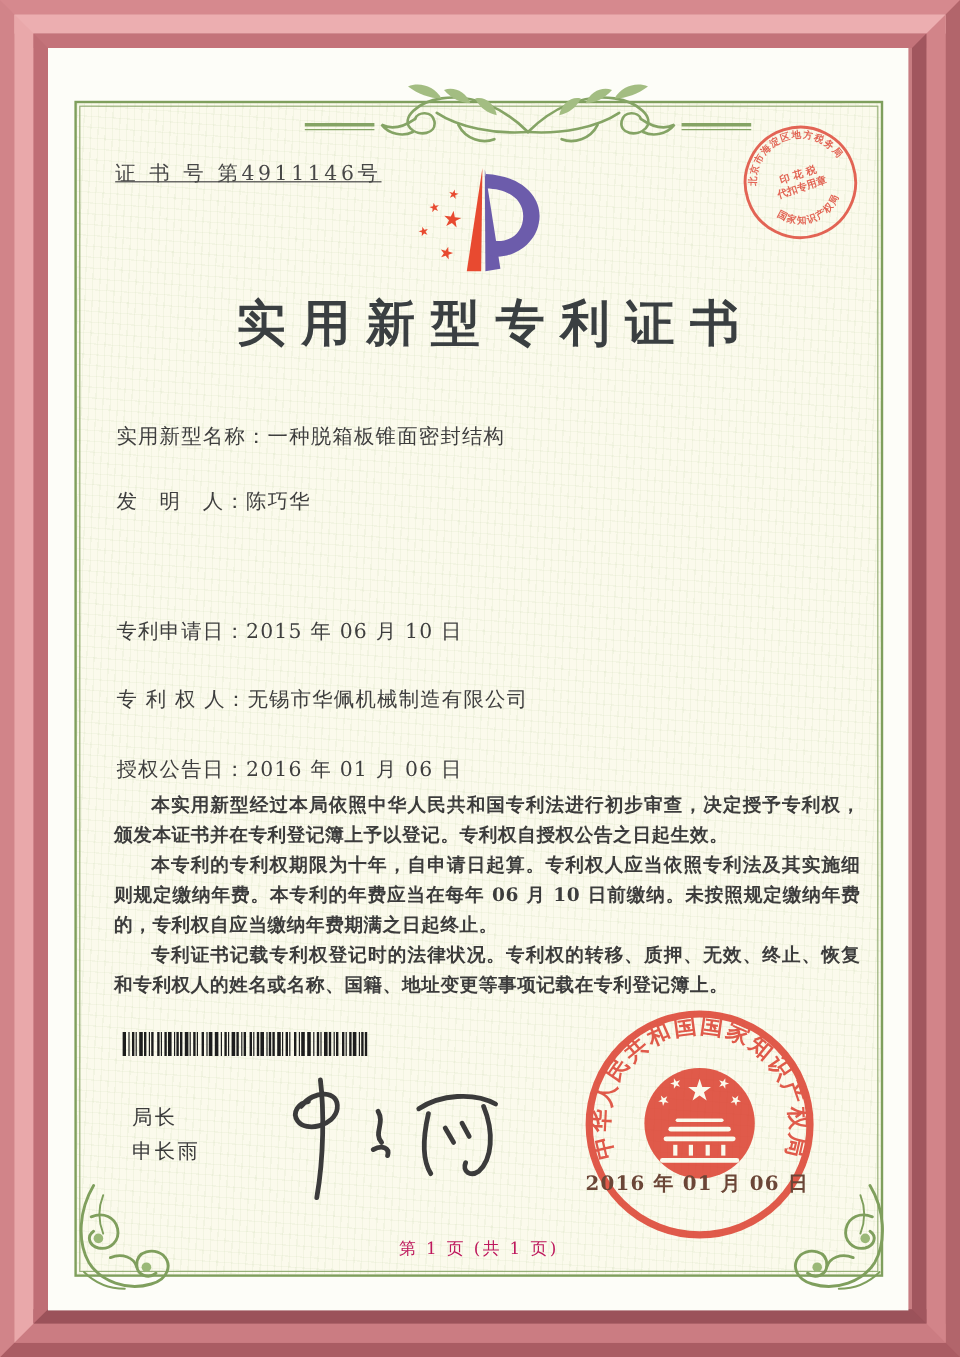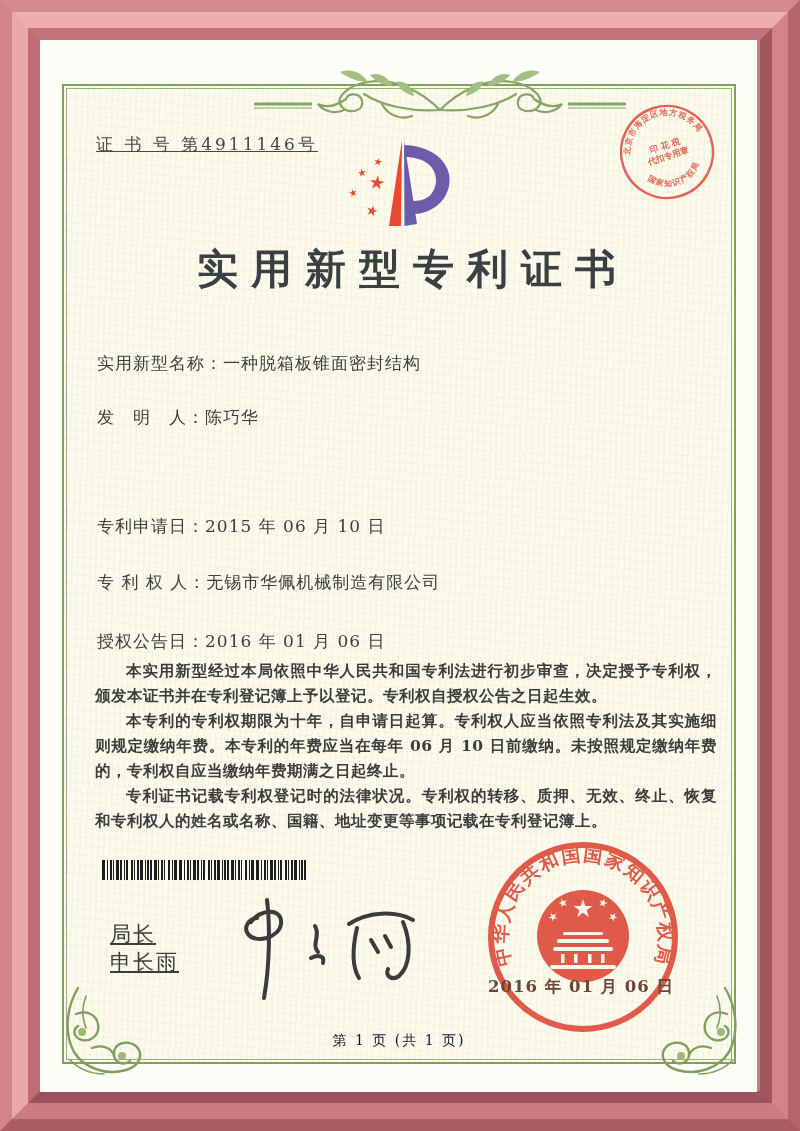--- a/index.html
+++ b/index.html
@@ -39,31 +39,31 @@
 
   .field{left:57px;font-size:17px;letter-spacing:1px;white-space:nowrap;}
   .f0{top:312px}.f1{top:366px}.f2{top:421px}.f3{top:475px}.f4{top:531px}.f5{top:590px}
 
   .paras{left:55px;top:618px;width:622px;font-size:15.5px;line-height:25px;
          color:#3c3c3c;}
   .paras p{margin:0;text-indent:2em;text-align:justify;letter-spacing:.5px;font-weight:bold;}
 
   .barcode{left:62px;top:820px;}
 
-  .director{left:70px;font-size:21px;letter-spacing:2px;color:#3c3c3c;text-decoration:underline;}
+  .director{left:70px;font-size:17px;letter-spacing:2px;color:#3c3c3c;}
   .d1{top:880px}.d2{top:908px}
 
   .sig{left:175px;top:852px;}
 
   .seal{left:443px;top:797px;}
   .stamp-date{left:448px;top:936px;font-size:16.5px;letter-spacing:1px;
               color:#6b4637;font-weight:700;white-space:nowrap;}
 
   .footer{left:22px;top:992px;width:674px;text-align:center;
-          font-size:14px;letter-spacing:2px;color:#0f172a;}
+          font-size:14px;letter-spacing:2px;color:#be185d;}
 
   .tax-stamp{left:575px;top:60px;}
   .orn-top{left:212px;top:20px;}
   .orn-bl{left:12px;top:946px;}
   .orn-br{left:615px;top:946px;}
 </style>
 </head>
 <body>
 
 <div id="canvas">

